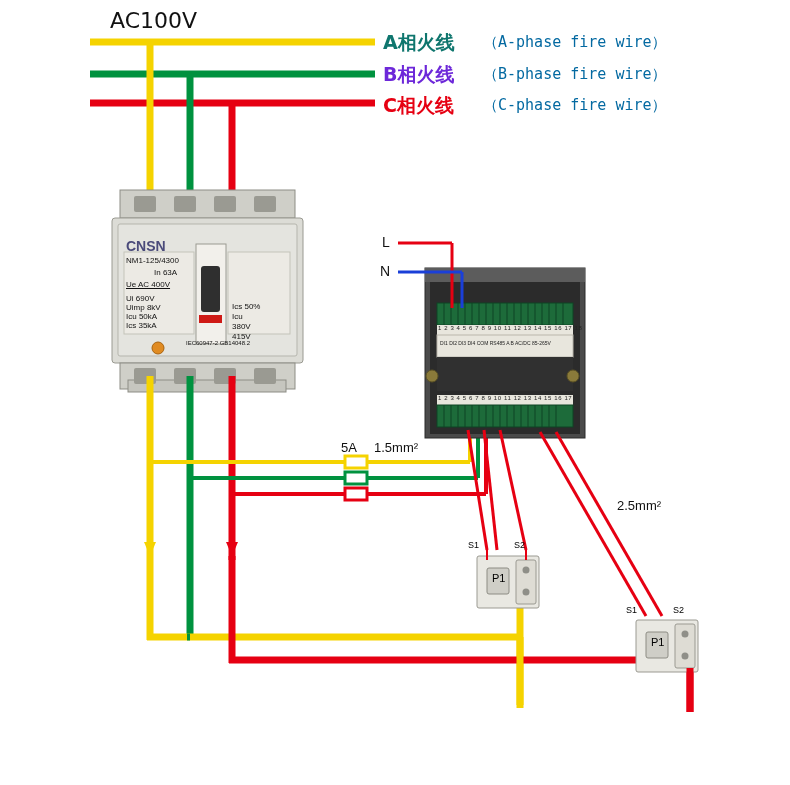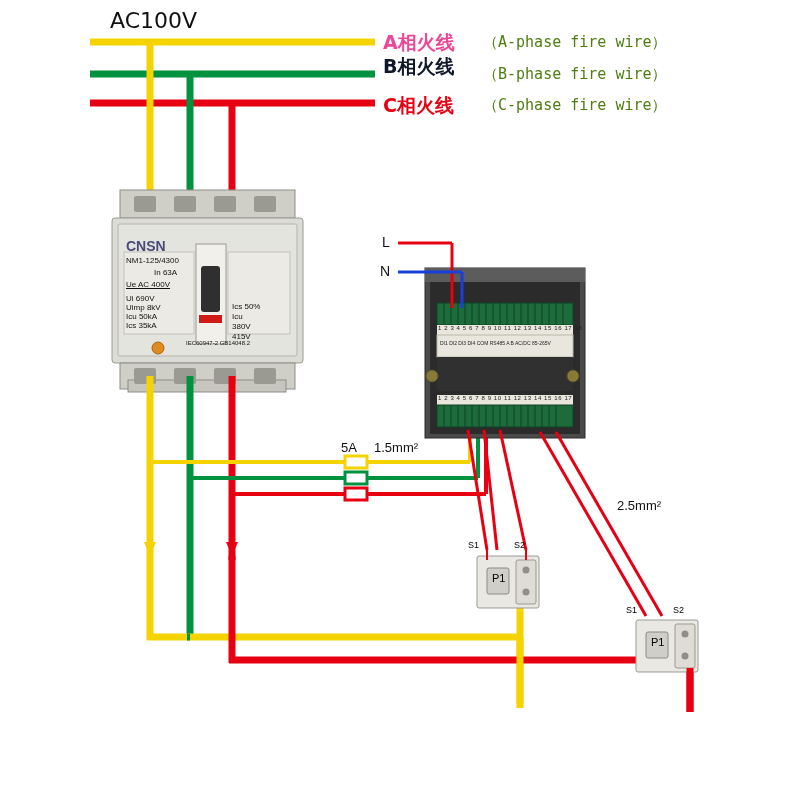--- a/index.html
+++ b/index.html
@@ -1,20 +1,20 @@
 <!DOCTYPE html>
 <html><head>
 <meta charset="utf-8">
 <style>
   html,body{margin:0;padding:0;background:#ffffff;}
   #root{position:relative;width:790px;height:752px;background:#ffffff;overflow:hidden;
         font-family:"Liberation Sans", sans-serif;}
   .lbl{position:absolute;white-space:nowrap;}
   .cn{font-weight:bold;font-size:19px;font-family:"DejaVu Sans", sans-serif;}
-  .en{font-size:15px;font-family:"DejaVu Sans Mono", monospace;color:#4d7c0f;}
+  .en{font-size:15px;font-family:"DejaVu Sans Mono", monospace;color:#0369a1;}
   .ttl{font-size:22px;font-family:"DejaVu Sans", sans-serif;color:#111;}
   .small{font-size:13px;font-family:"Liberation Sans", sans-serif;color:#111;}
   .tiny{font-size:8px;font-family:"Liberation Sans", sans-serif;color:#111;}
   svg{position:absolute;left:0;top:0;}
 </style>
 </head>
 <body>
 
 <div id="root">
 
@@ -164,24 +164,24 @@
     <line x1="662" y1="616" x2="556" y2="432" stroke="#e60012" stroke-width="3"></line>
     <line x1="690" y1="668" x2="690" y2="712" stroke="#e60012" stroke-width="7"></line>
     <line x1="690" y1="672" x2="690" y2="712" stroke="#e60012" stroke-width="5"></line>
 
     <line x1="520" y1="640" x2="520" y2="708" stroke="#f5d300" stroke-width="7"></line>
 
   </svg>
 
   <div class="lbl ttl" style="left:110px;top:8px;">AC100V</div>
 
-  <div class="lbl cn" style="left:383px;top:30px;color:#ec4899;">A相火线</div>
+  <div class="lbl cn" style="left:383px;top:30px;color:#0f766e;">A相火线</div>
   <div class="lbl en" style="left:483px;top:33px;">（A-phase fire wire）</div>
 
-  <div class="lbl cn" style="left:383px;top:54px;color:#0f172a;">B相火线</div>
+  <div class="lbl cn" style="left:383px;top:62px;color:#6d28d9;">B相火线</div>
   <div class="lbl en" style="left:483px;top:65px;">（B-phase fire wire）</div>
 
   <div class="lbl cn" style="left:383px;top:93px;color:#e60012;text-align:right;">C相火线</div>
   <div class="lbl en" style="left:483px;top:96px;">（C-phase fire wire）</div>
 
   <div class="lbl" style="left:126px;top:238px;font-size:14px;color:#4a4a7a;font-weight:bold;">CNSN</div>
   <div class="lbl tiny" style="left:126px;top:256px;">NM1-125/4300</div>
   <div class="lbl tiny" style="left:126px;top:268px;margin-left:28px;">In 63A</div>
   <div class="lbl tiny" style="left:126px;top:280px;text-decoration:underline;">Ue AC 400V</div>
   <div class="lbl tiny" style="left:126px;top:294px;line-height:9px;">

